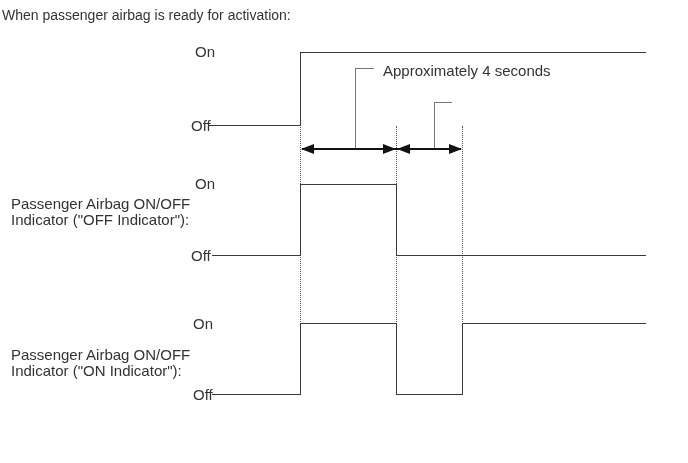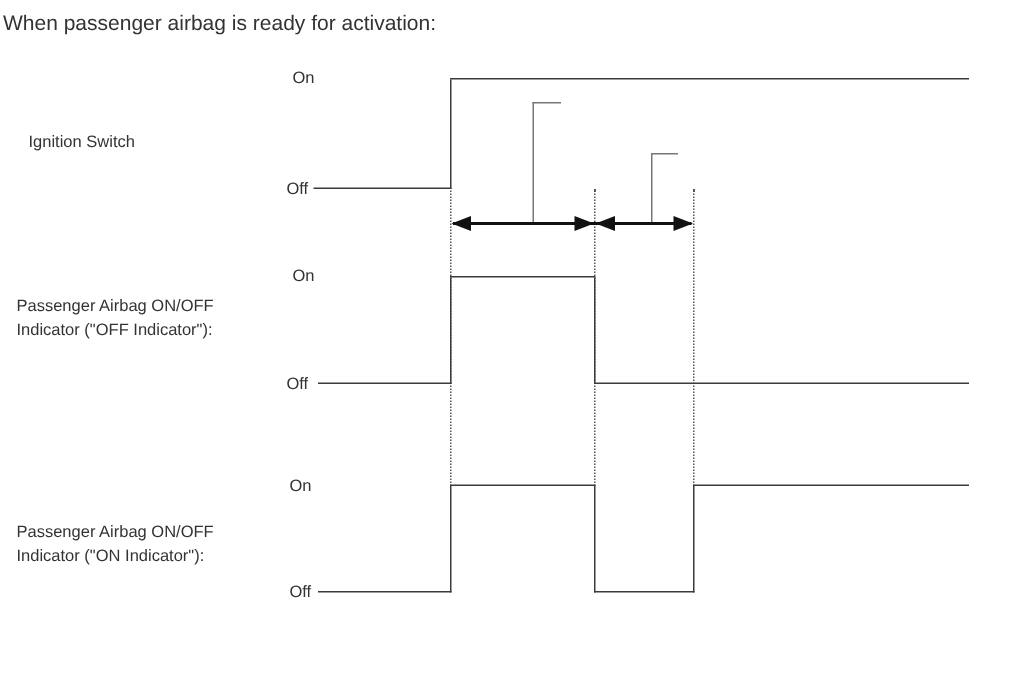--- a/index.html
+++ b/index.html
@@ -4,40 +4,39 @@
 <style>
   html,body{margin:0;padding:0;background:#fff;}
   #stage{
     position:relative;
     width:688px;height:463px;
     background:#fff;
     font-family:"Liberation Sans", sans-serif;
     color:var(--text,#333);
     overflow:hidden;
   }
-  .txt{position:absolute;white-space:pre;font-size:11px;line-height:16px;color:var(--text,#333);}
+  .txt{position:absolute;white-space:pre;font-size:15px;line-height:16px;color:var(--text,#333);}
   .title{position:absolute;font-size:14px;color:var(--text,#333);white-space:pre;}
   .hline{position:absolute;height:0;border-top:1.5px solid var(--trace,#3b3b3b);}
   .vline{position:absolute;width:0;border-left:1.5px solid var(--trace,#3b3b3b);}
   .dotv{position:absolute;width:0;border-left:1px dotted var(--dotted,#555);}
   .arrow-line{position:absolute;height:1.5px;background:var(--arrow,#111);}
   .ah{position:absolute;width:0;height:0;border-top:5px solid transparent;border-bottom:5px solid transparent;}
   .ah-l{border-right:13px solid var(--arrow,#111);}
   .ah-r{border-left:13px solid var(--arrow,#111);}
   .leader-h{position:absolute;height:0;border-top:1.5px solid var(--leader,#777);}
   .leader-v{position:absolute;width:0;border-left:1.5px solid var(--leader,#777);}
 </style>
 </head>
 <body>
 
 <div id="stage" style="--text: #333333; --trace: #3b3b3b; --dotted: #555555; --arrow: #111111; --leader: #777777;">
 
   <div class="title" style="left:2px;top:7px;">When passenger airbag is ready for activation:</div>
 
-  <div class="txt" style="left:19px;top:87px;">Ignition Switch</div>
 
   <div class="txt" style="left:11px;top:196px;"><span>Passenger Airbag ON/OFF</span><br><span>Indicator ("OFF Indicator"):</span></div>
 
   <div class="txt" style="left:11px;top:347px;"><span>Passenger Airbag ON/OFF</span><br><span>Indicator ("ON Indicator"):</span></div>
 
   <div class="txt" style="left:195px;top:44px;">On</div>
   <div class="txt" style="left:191px;top:118px;">Off</div>
 
   <div class="txt" style="left:195px;top:176px;">On</div>
   <div class="txt" style="left:191px;top:248px;">Off</div>
@@ -68,17 +67,18 @@
   <div class="hline" style="left:462px;top:323px;width:184px;"></div>
 
   <div class="arrow-line" style="left:302px;top:148px;width:159px;"></div>
   <div class="ah ah-l" style="left:301px;top:144px;"></div>
   <div class="ah ah-r" style="left:383px;top:144px;"></div>
   <div class="ah ah-l" style="left:397px;top:144px;"></div>
   <div class="ah ah-r" style="left:449px;top:144px;"></div>
 
   <div class="leader-v" style="left:355px;top:68px;height:80px;"></div>
   <div class="leader-h" style="left:355px;top:68px;width:19px;"></div>
+  <div class="txt" style="left:383px;top:63px;">Approximately 4 seconds</div>
 
   <div class="leader-v" style="left:434px;top:102px;height:46px;"></div>
   <div class="leader-h" style="left:434px;top:102px;width:18px;"></div>
 
 </div>
 
 </body></html>

